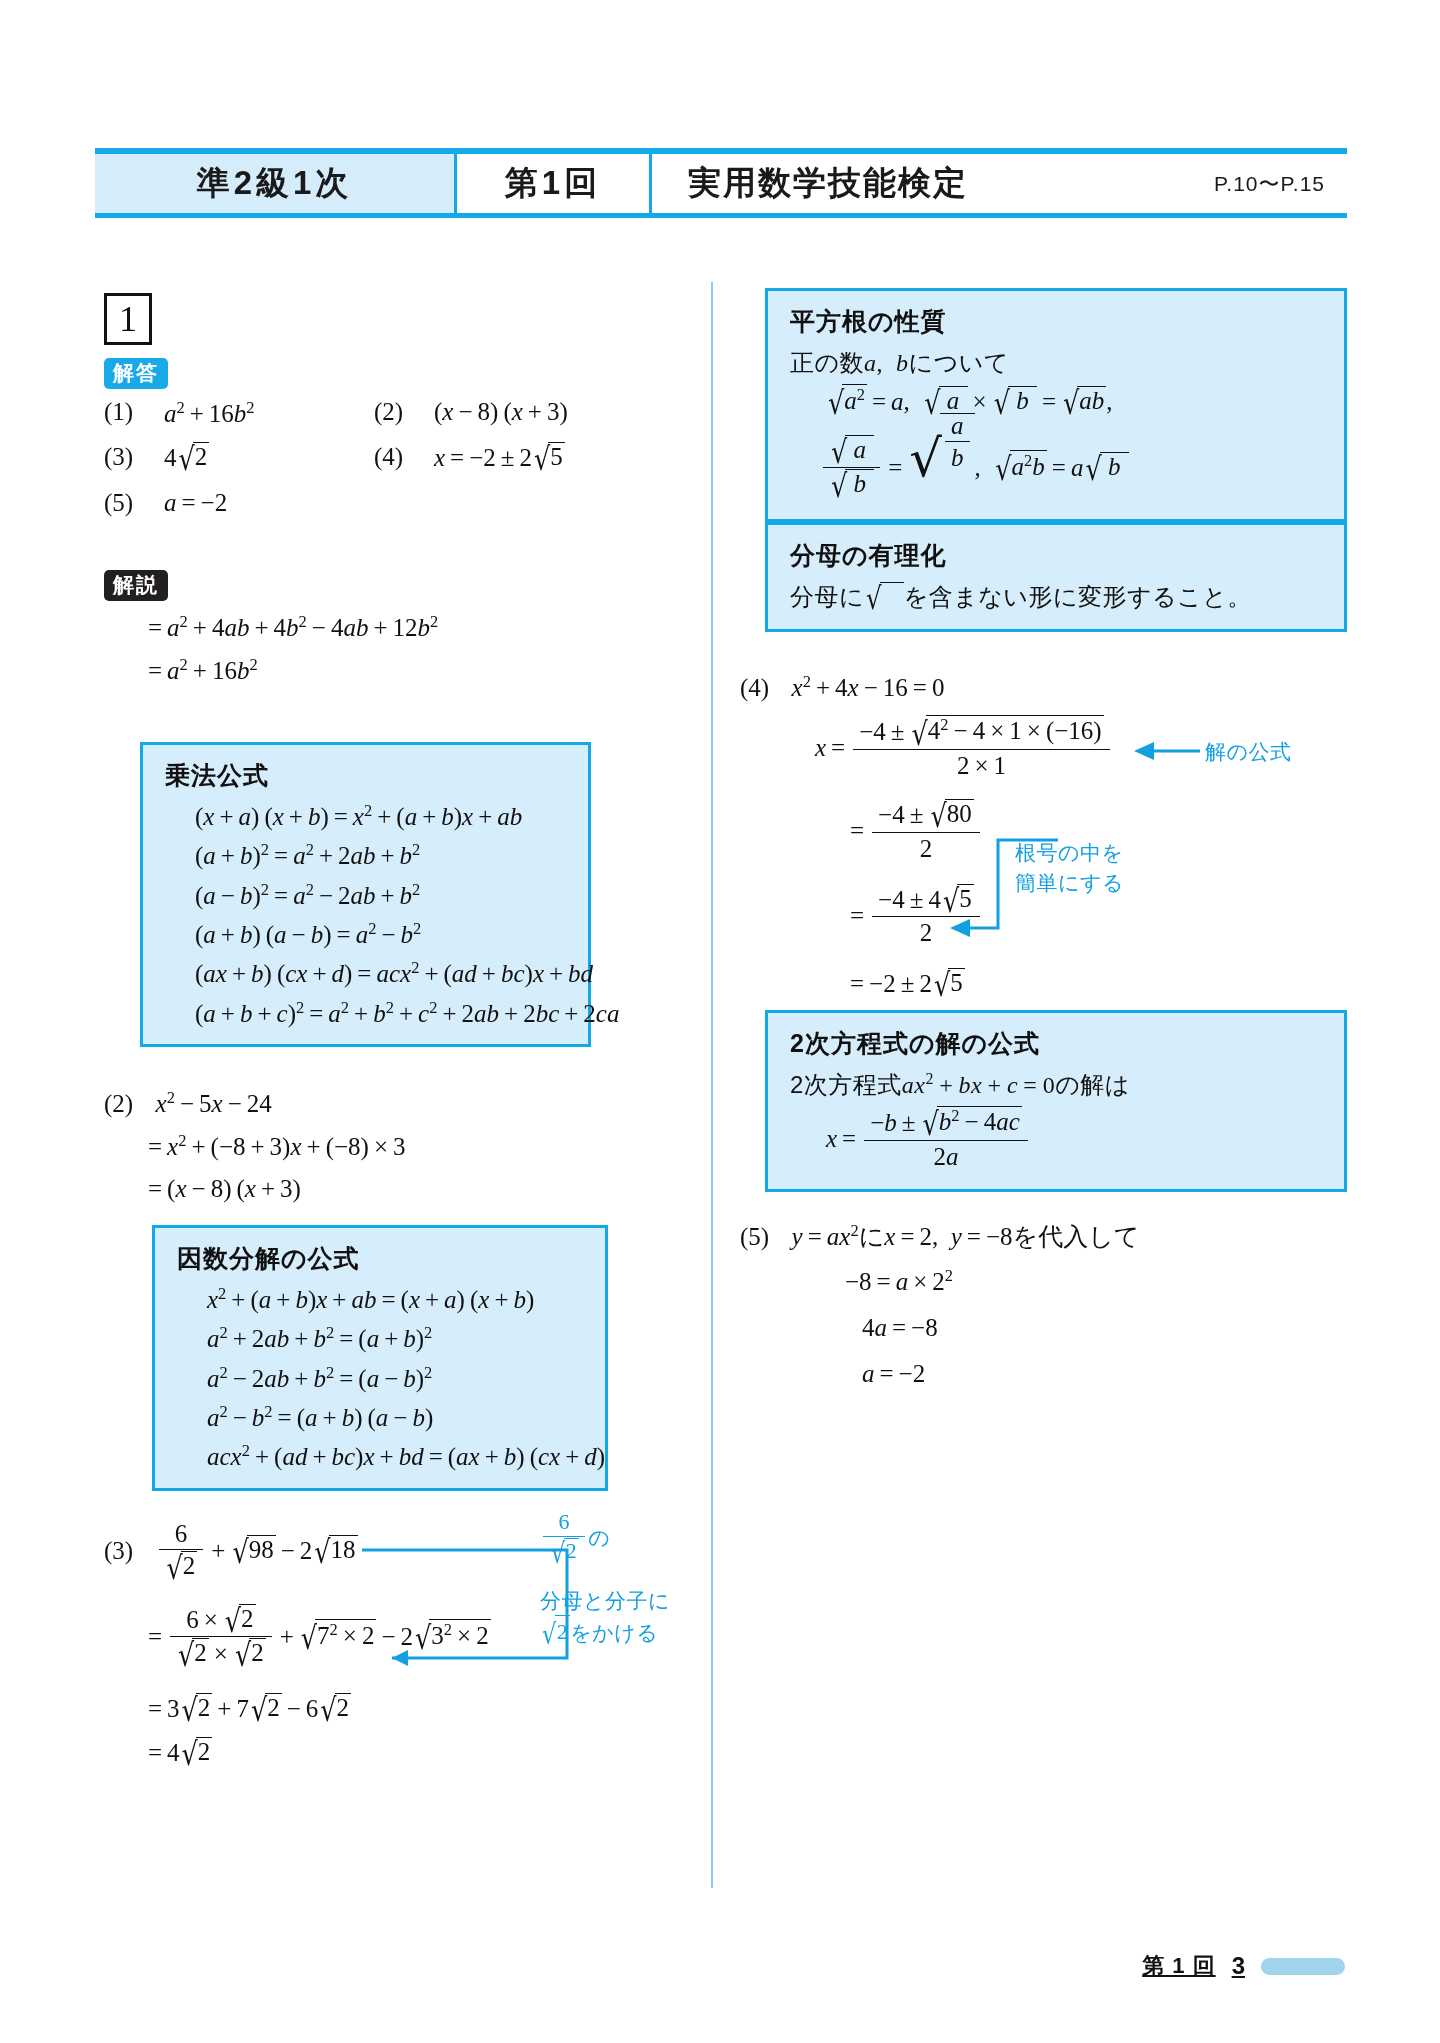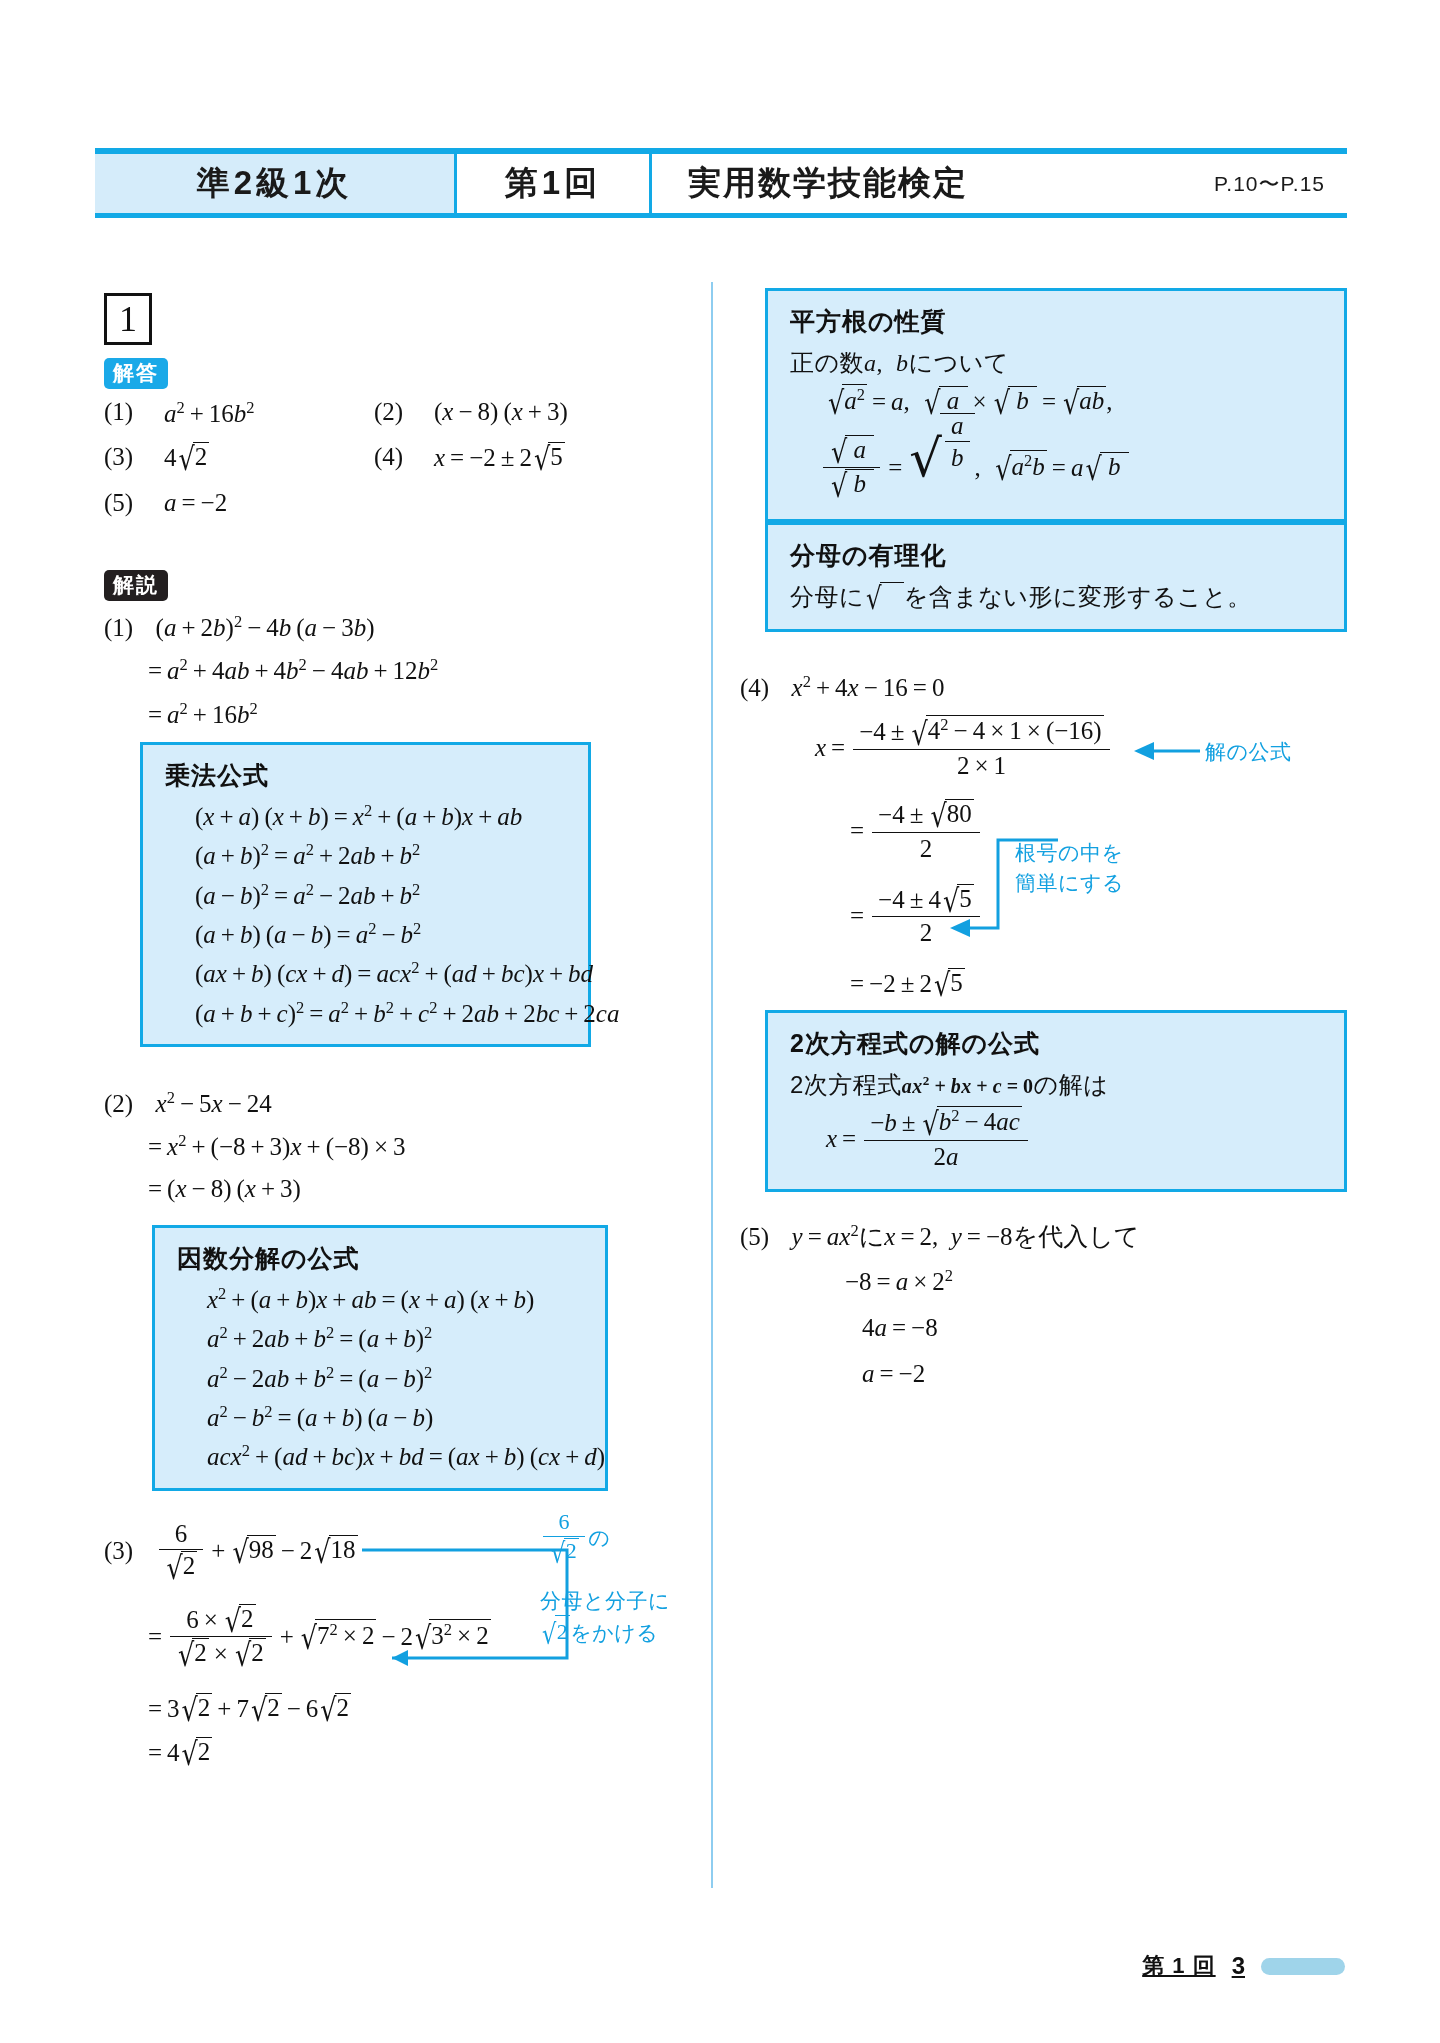--- a/index.html
+++ b/index.html
@@ -182,24 +182,20 @@
       </div>
     </div>
 
   </div>
 
   <div class="badge-wrap-explain">
     <span class="badge badge-explain">解説</span>
   </div>
 
   <div class="expl" style="left:104px;top:612px;width:580px;">
-    <div class="step">
-      <span class="lbl">(1)</span>
-      <span class="m" style="margin-left:18px;">(<i>a</i> + 2<i>b</i>)<sup>2</sup> − 4<i>b</i> (<i>a</i> − 3<i>b</i>)</span>
-    </div>
     <div class="step indent1 m">= <i>a</i><sup>2</sup> + 4<i>ab</i> + 4<i>b</i><sup>2</sup> − 4<i>ab</i> + 12<i>b</i><sup>2</sup></div>
     <div class="step indent1 m">= <i>a</i><sup>2</sup> + 16<i>b</i><sup>2</sup></div>
   </div>
 
   <div class="fbox" style="left:140px;top:742px;width:451px;">
     <div class="fbox-title">乗法公式</div>
     <div class="fline m">(<i>x</i> + <i>a</i>) (<i>x</i> + <i>b</i>) = <i>x</i><sup>2</sup> + (<i>a</i> + <i>b</i>)<i>x</i> + <i>ab</i></div>
     <div class="fline m">(<i>a</i> + <i>b</i>)<sup>2</sup> = <i>a</i><sup>2</sup> + 2<i>ab</i> + <i>b</i><sup>2</sup></div>
     <div class="fline m">(<i>a</i> − <i>b</i>)<sup>2</sup> = <i>a</i><sup>2</sup> − 2<i>ab</i> + <i>b</i><sup>2</sup></div>
     <div class="fline m">(<i>a</i> + <i>b</i>) (<i>a</i> − <i>b</i>) = <i>a</i><sup>2</sup> − <i>b</i><sup>2</sup></div>
@@ -285,21 +281,21 @@
     <path d="M128,8 L68,8 L68,96 L36,96" fill="none" stroke="#12a0e0" stroke-width="3"></path>
     <path d="M20,96 L40,87 L40,105 Z" fill="#12a0e0"></path>
   </svg>
   <div class="anno" style="left:1015px;top:838px;width:180px;">
     <div>根号の中を</div>
     <div>簡単にする</div>
   </div>
 
   <div class="fbox" style="left:765px;top:1010px;width:582px;">
     <div class="fbox-title">2次方程式の解の公式</div>
-    <div class="fbox-lead">2次方程式<span class="m" style="font-size:20px;font-weight:bold;"><i>ax</i><sup>2</sup> + <i>bx</i> + <i>c</i> = 0</span>の解は</div>
+    <div class="fbox-lead">2次方程式<span class="m" style="font-size:24px;"><i>ax</i><sup>2</sup> + <i>bx</i> + <i>c</i> = 0</span>の解は</div>
     <div class="fline m" style="margin-left:36px;margin-top:8px;"><i>x</i> = <span class="frac"><span class="num">−<i>b</i> ± <span class="rad"><span class="sign">√</span><span class="bar"><i>b</i><sup>2</sup> − 4<i>ac</i></span></span></span><span class="den">2<i>a</i></span></span></div>
   </div>
 
   <div class="expl" style="left:740px;top:1220px;width:600px;">
     <div class="step">
       <span class="lbl">(5)</span>
       <span class="m" style="margin-left:18px;"><i>y</i> = <i>ax</i><sup>2</sup>に<i>x</i> = 2,&nbsp;&nbsp;<i>y</i> = −8を代入して</span>
     </div>
     <div class="step m" style="margin-left:105px;margin-top:2px;">−8 = <i>a</i> × 2<sup>2</sup></div>
     <div class="step m" style="margin-left:122px;margin-top:18px;">4<i>a</i> = −8</div>

